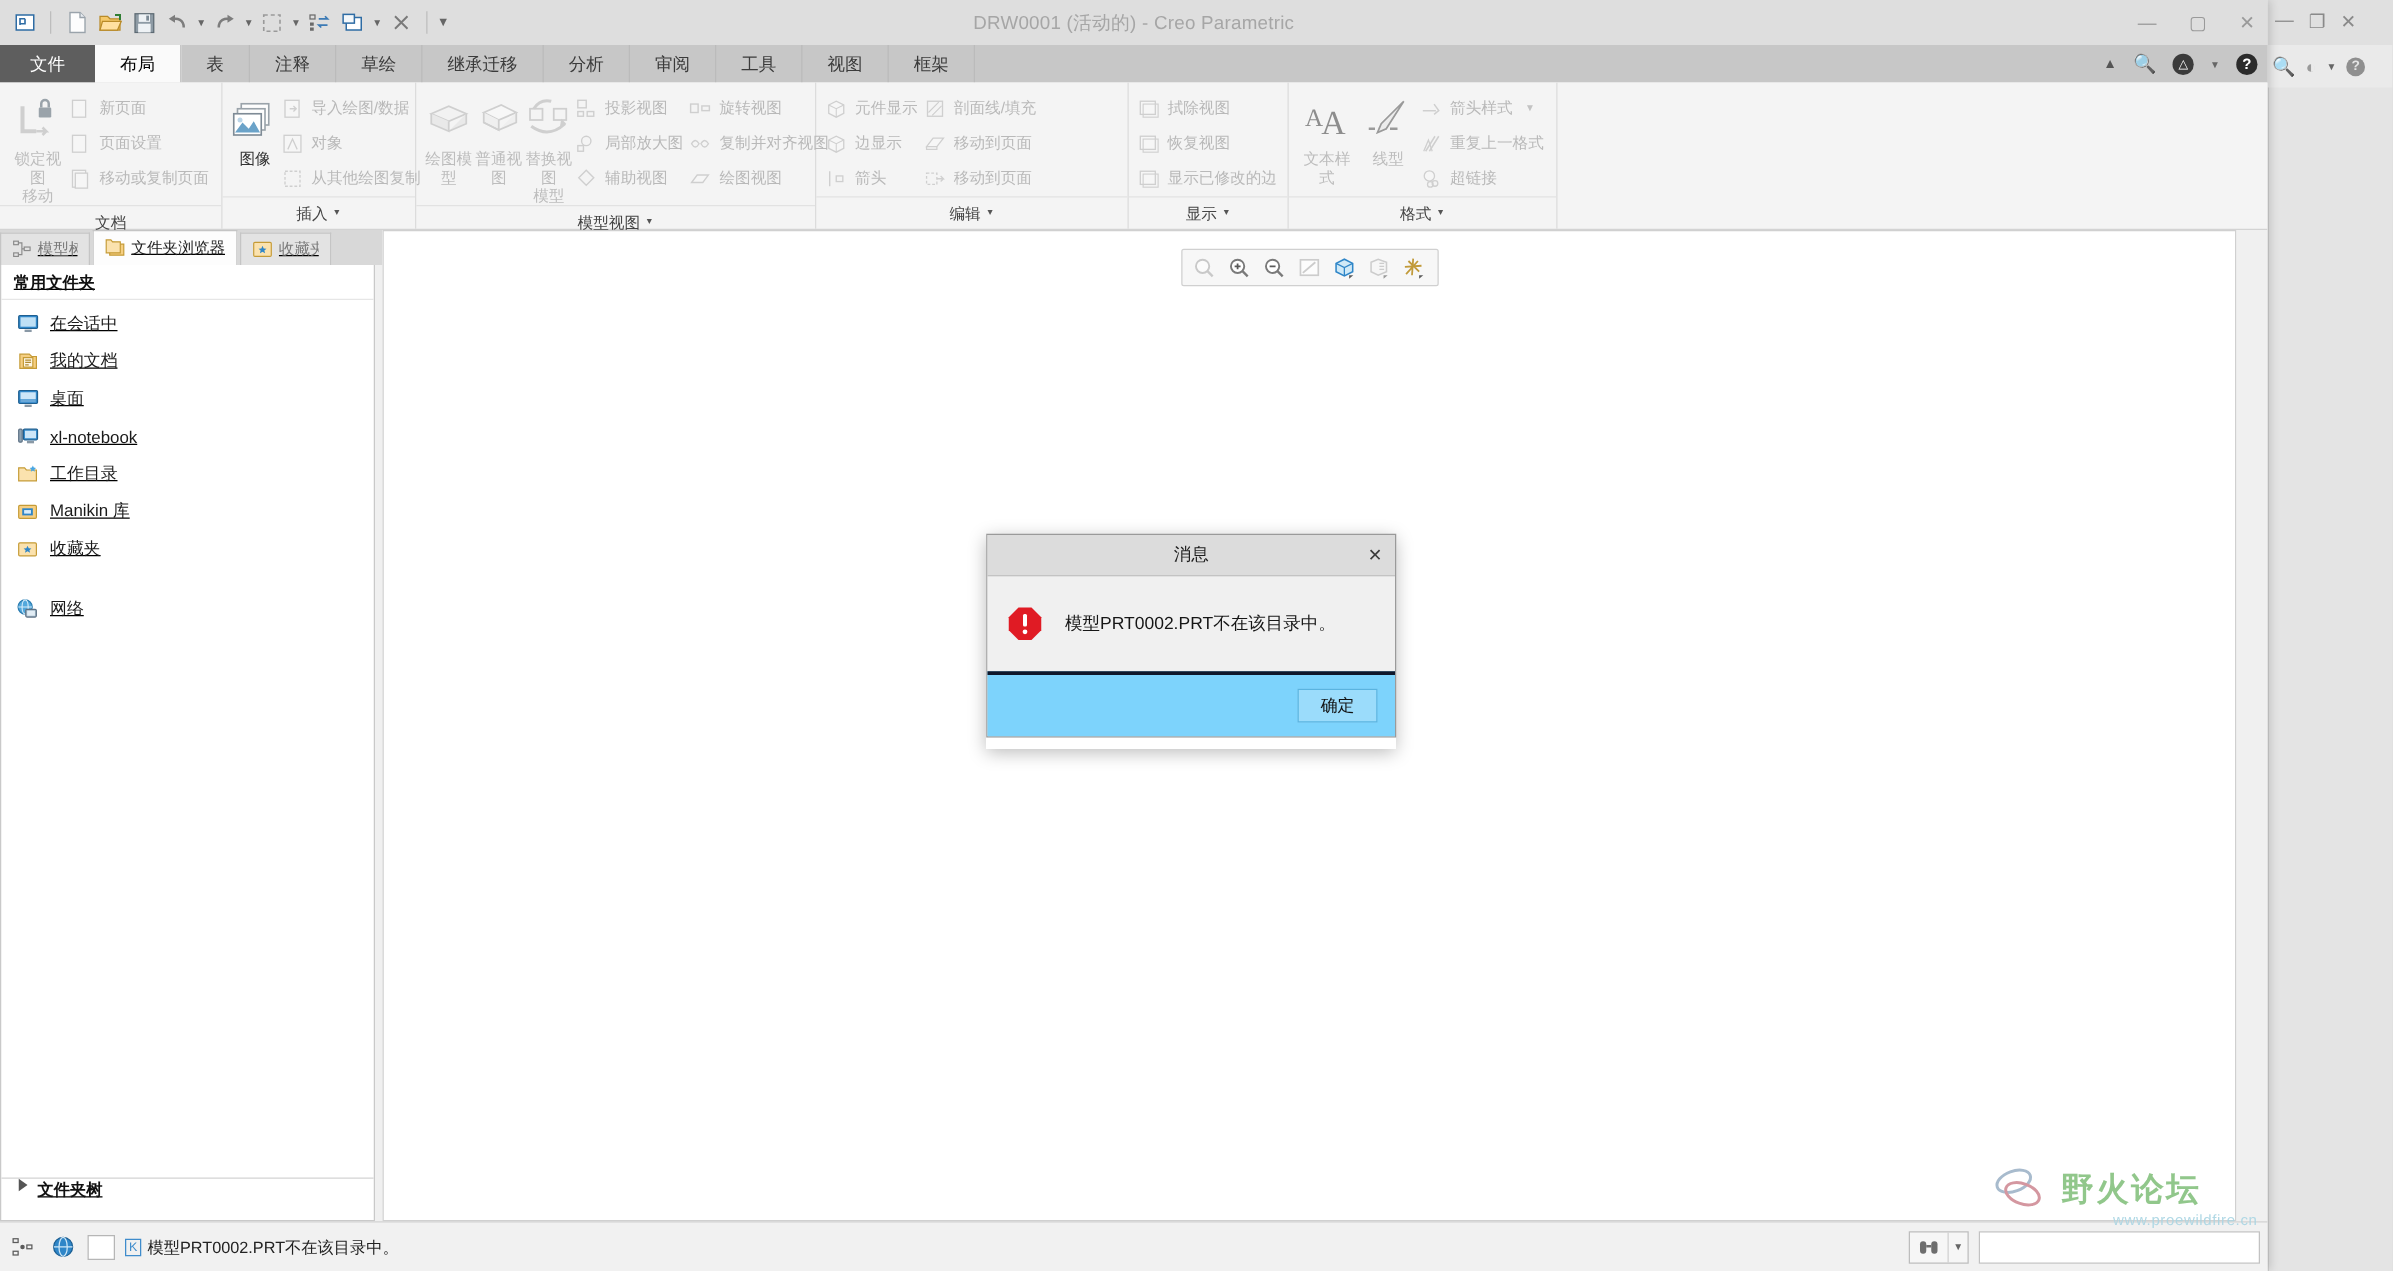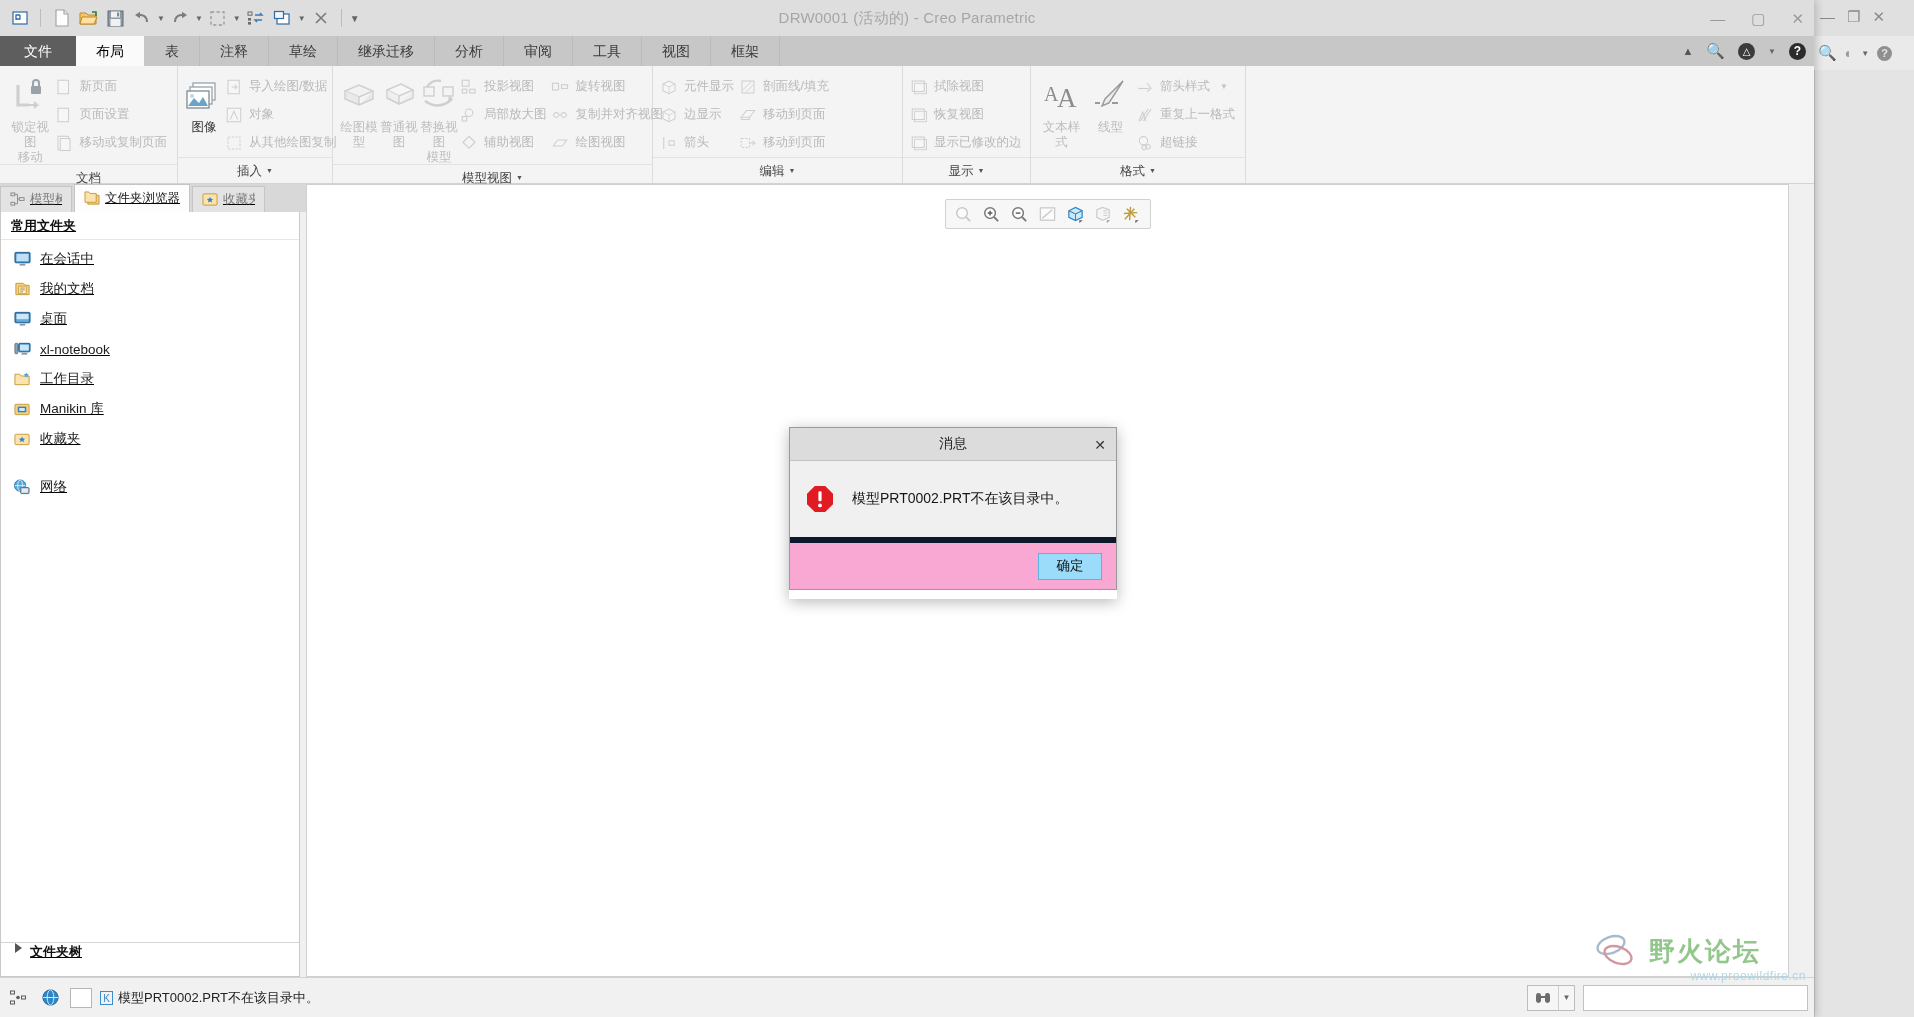--- a/index.html
+++ b/index.html
@@ -211,21 +211,21 @@
   .dlg-body {
     padding: 24px 18px 24px 16px; display: flex; align-items: center; gap: 18px;
     background: #f0f0f0; min-height: 73px;
   }
   .dlg-msg { font-size: 14px; color: #161616; }
   .err-icon {
     width: 28px; height: 28px; flex: 0 0 28px;
     display: flex; align-items: center; justify-content: center;
   }
   .dlg-foot {
-    border-top: 6px solid #0f172a; height: 52px; background: #f9a8d4;
+    border-top: 3px solid #0f172a; height: 52px; background: #7dd3fc;
     display: flex; align-items: center; justify-content: flex-end; padding-right: 14px;
   }
   .dlg-ok {
     min-width: 64px; height: 27px; background: #9bdcfb; border: 1px solid #5ab4e0;
     color: #111; font-size: 13.5px; display: flex; align-items: center;
     justify-content: center; padding: 0 14px; cursor: default;
   }
 
   
   .watermark {

